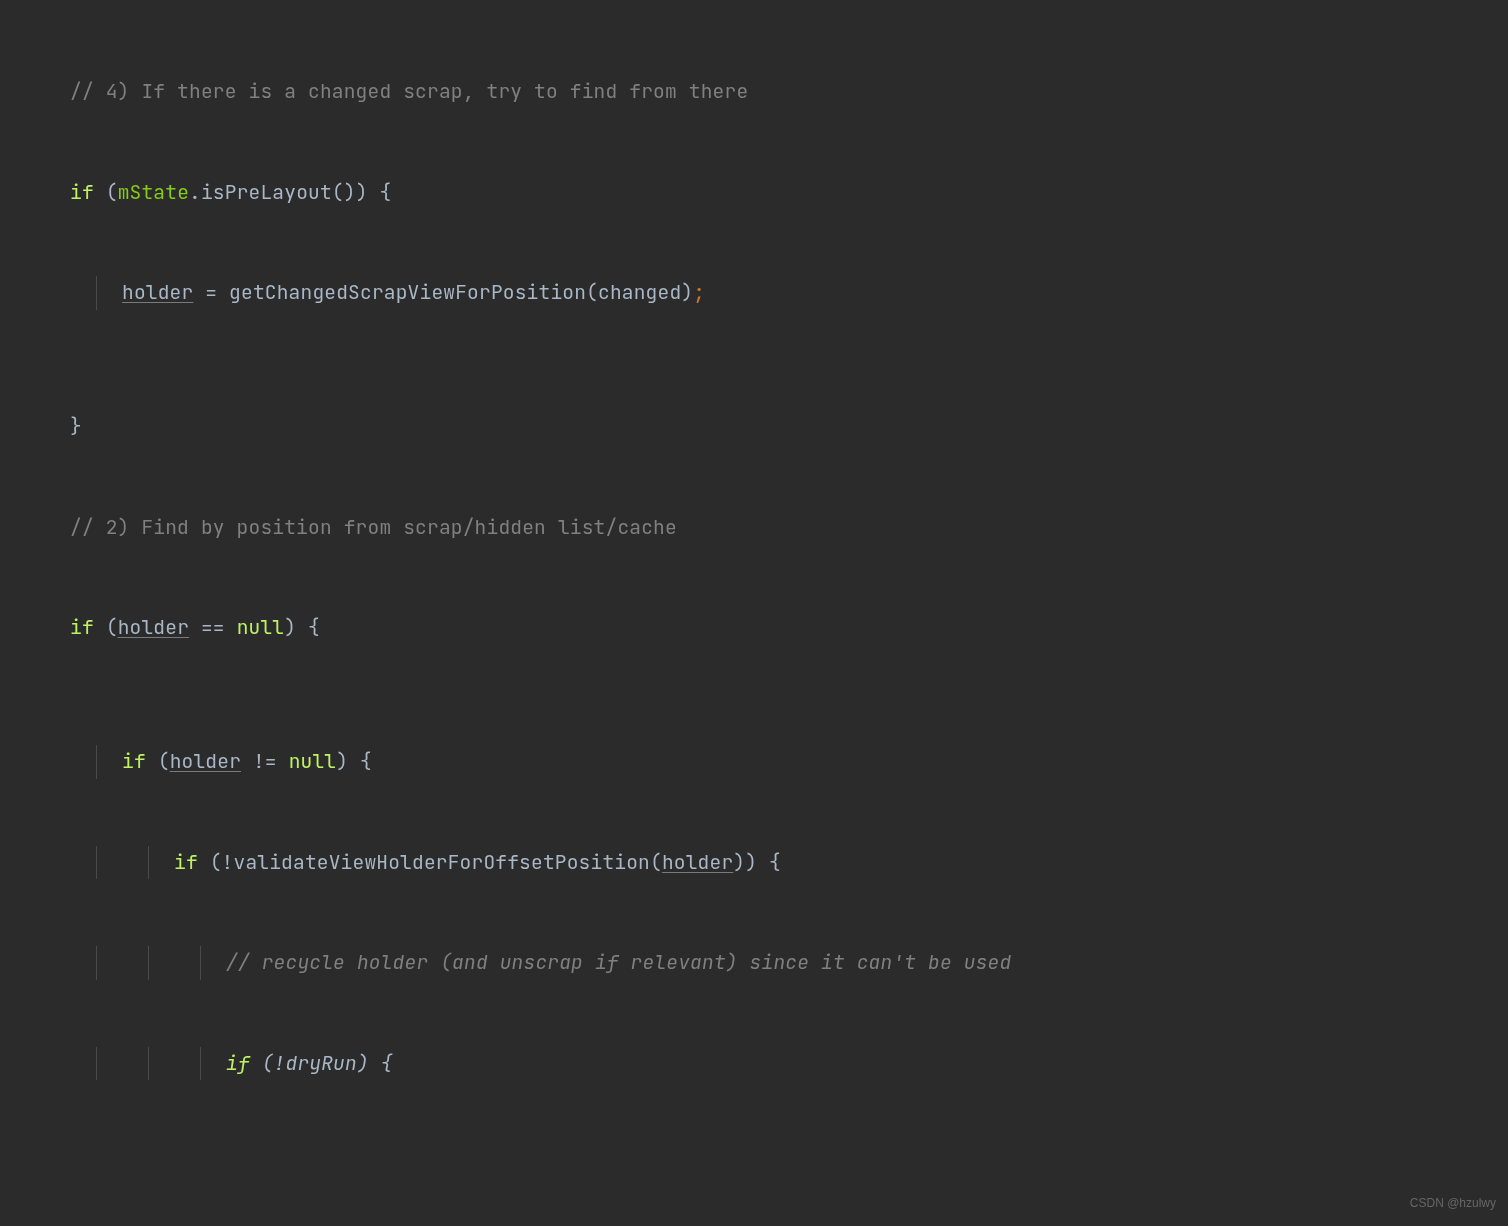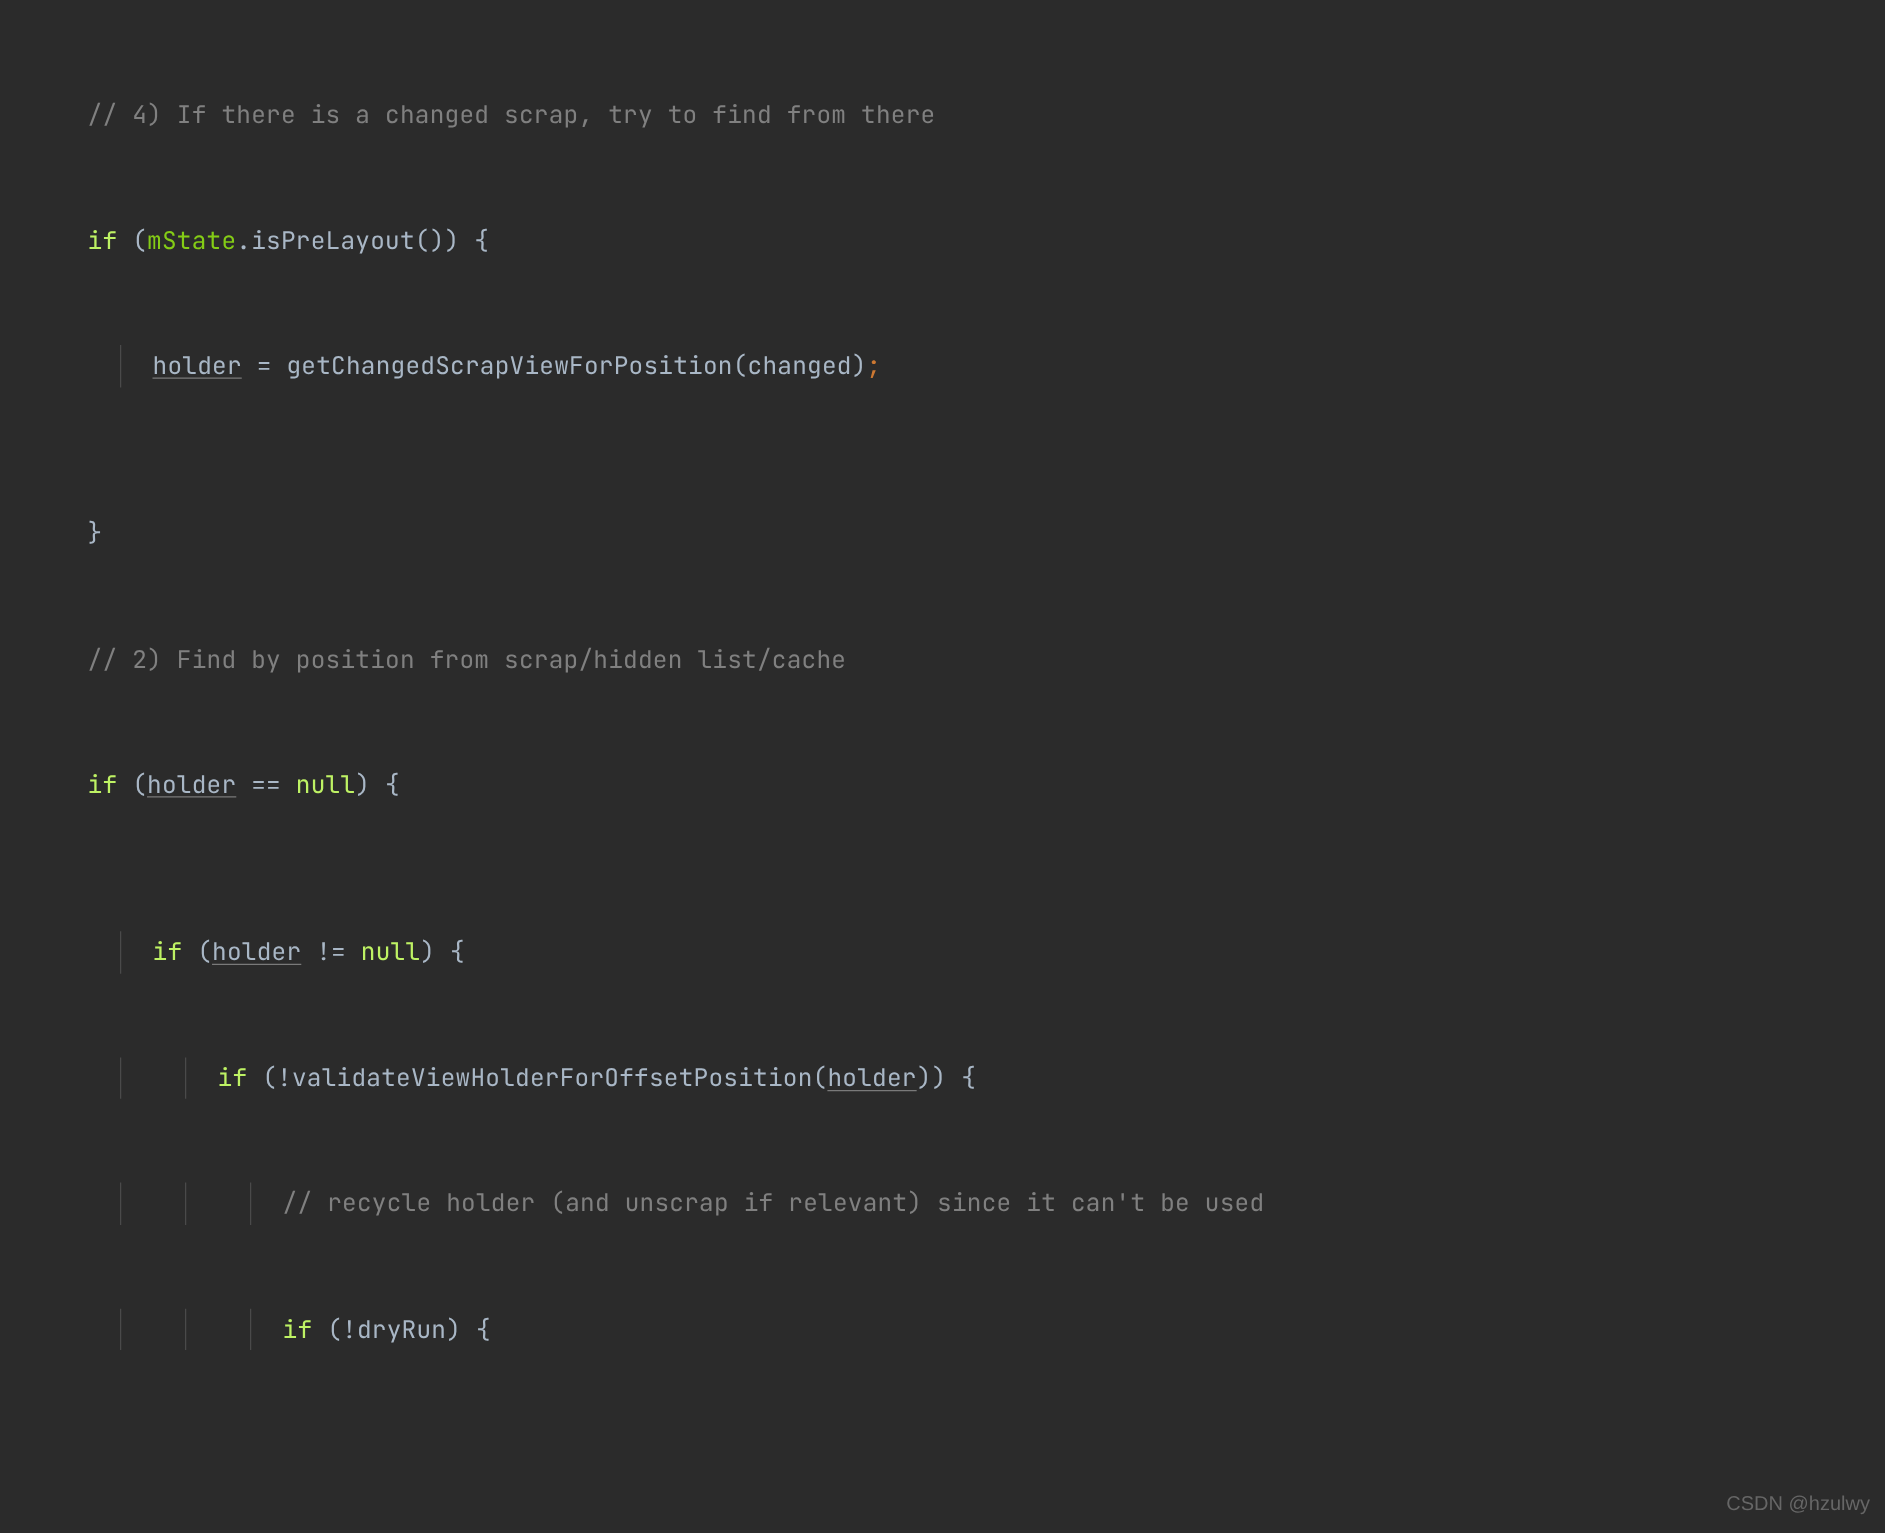--- a/index.html
+++ b/index.html
@@ -35,29 +35,29 @@
 }
 .comment { color: #808080; }
 .kw { color: #bef264; }
 .field { color: #84cc16; }
 .punc { color: #cc7832; }
 .under { text-decoration: underline; text-decoration-color: #7a7a7a; text-underline-offset: 3px; text-decoration-thickness: 1px; }
 .watermark {
   position: fixed;
   bottom: 6px;
   right: 12px;
-  font-size: 16px;
+  font-size: 12px;
   color: #666;
   font-family: Arial, sans-serif;
   letter-spacing: 0;
 }
 .i1 { padding-left: 52px; }
 .i2 { padding-left: 104px; }
 .i3 { padding-left: 156px; }
-.i4 { padding-left: 208px; }
+.i4 { padding-left: 208px; font-style: italic; }
 
 .g-a { left: 78px; }
 .g-b { left: 130px; }
 .g-c { left: 182px; }
 </style>
 </head>
 <body>
 
 <div class="editor">
 

